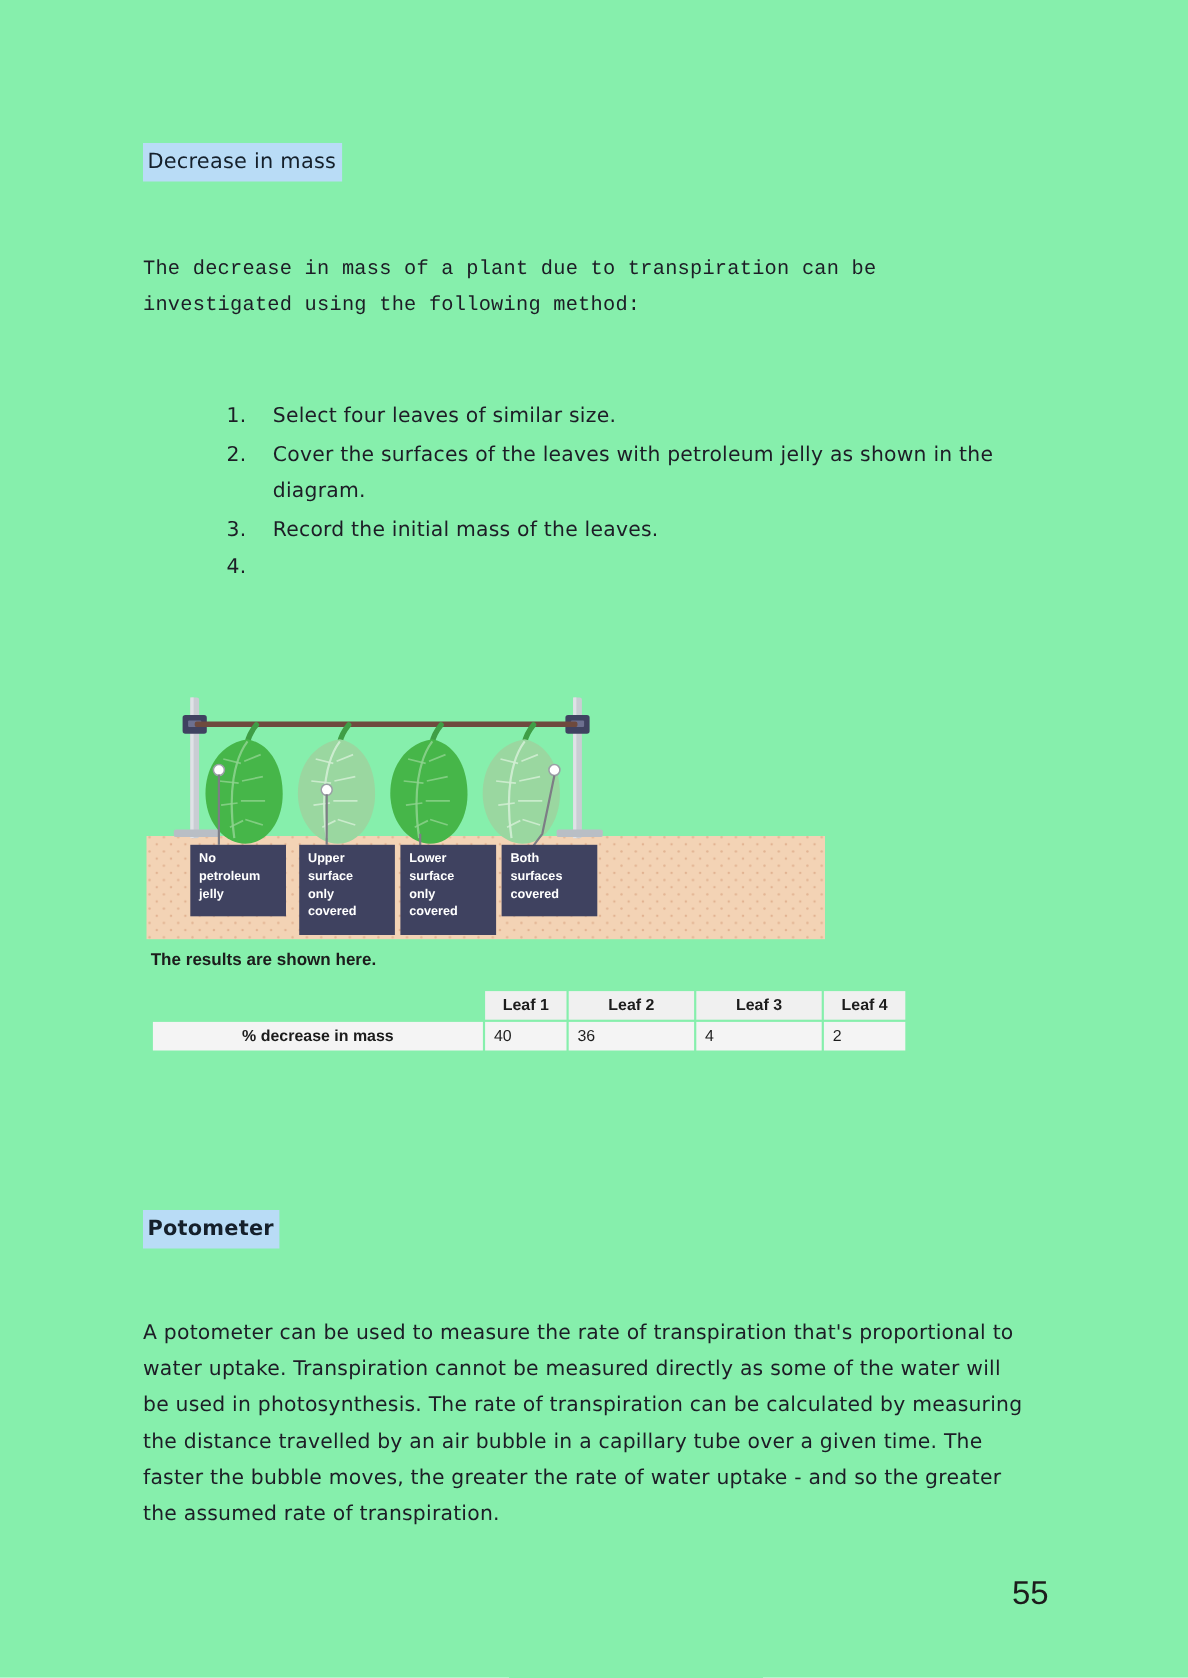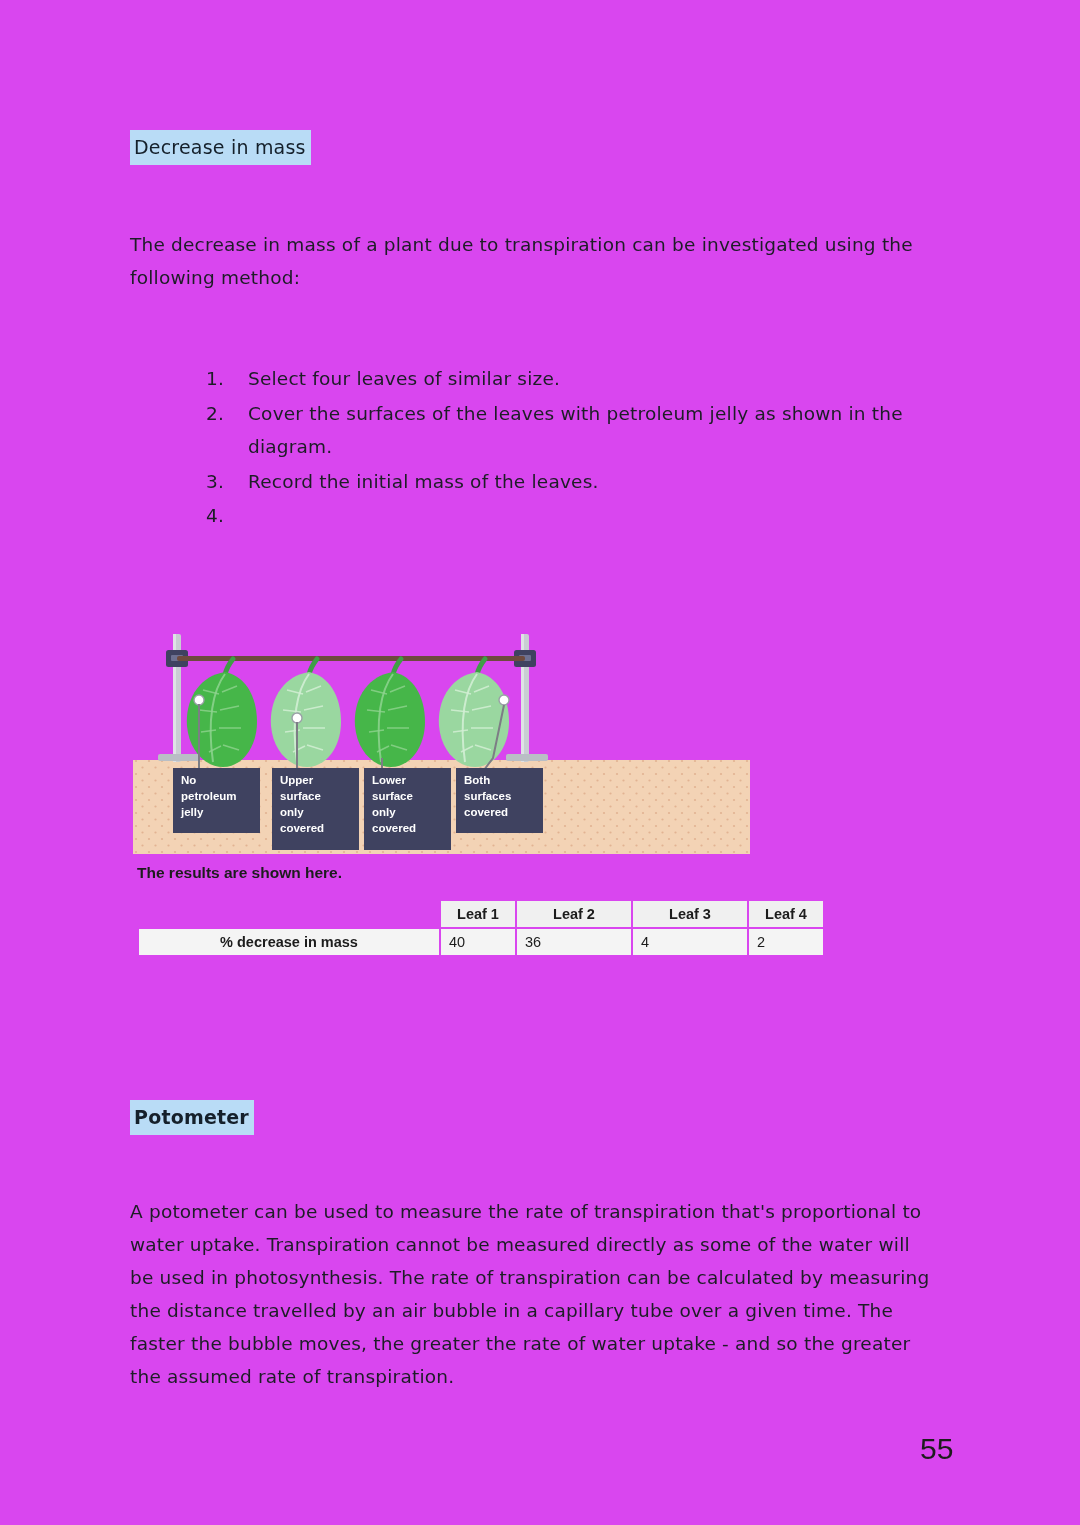--- a/index.html
+++ b/index.html
@@ -10,21 +10,21 @@
   body {
     width: 1080px;
     height: 1525px;
     position: relative;
     font-family: "DejaVu Sans", sans-serif;
     overflow: hidden;
   }
   .page {
     position: absolute;
     inset: 0;
-    background: #d946ef;
+    background: #86efac;
   }
 
   
   .hand {
     font-family: "DejaVu Sans", sans-serif;
     color: #1d1d26;
     font-weight: 400;
     letter-spacing: 0.2px;
   }
 
@@ -41,21 +41,21 @@
   #heading-decrease { left: 130px; top: 130px; }
   #heading-potometer { left: 130px; top: 1100px; font-weight: bold; }
 
   .para {
     position: absolute;
     font-size: 18.5px;
     line-height: 33px;
     color: #1d1d26;
     width: 790px;
   }
-  #intro-para { left: 130px; top: 228px; }
+  #intro-para { left: 130px; top: 228px; font-family: Liberation Mono, monospace; }
   #potometer-para { left: 130px; top: 1195px; width: 800px; }
 
   
   #method-list {
     position: absolute;
     left: 206px;
     top: 362px;
     width: 720px;
     margin: 0;
     padding: 0;

